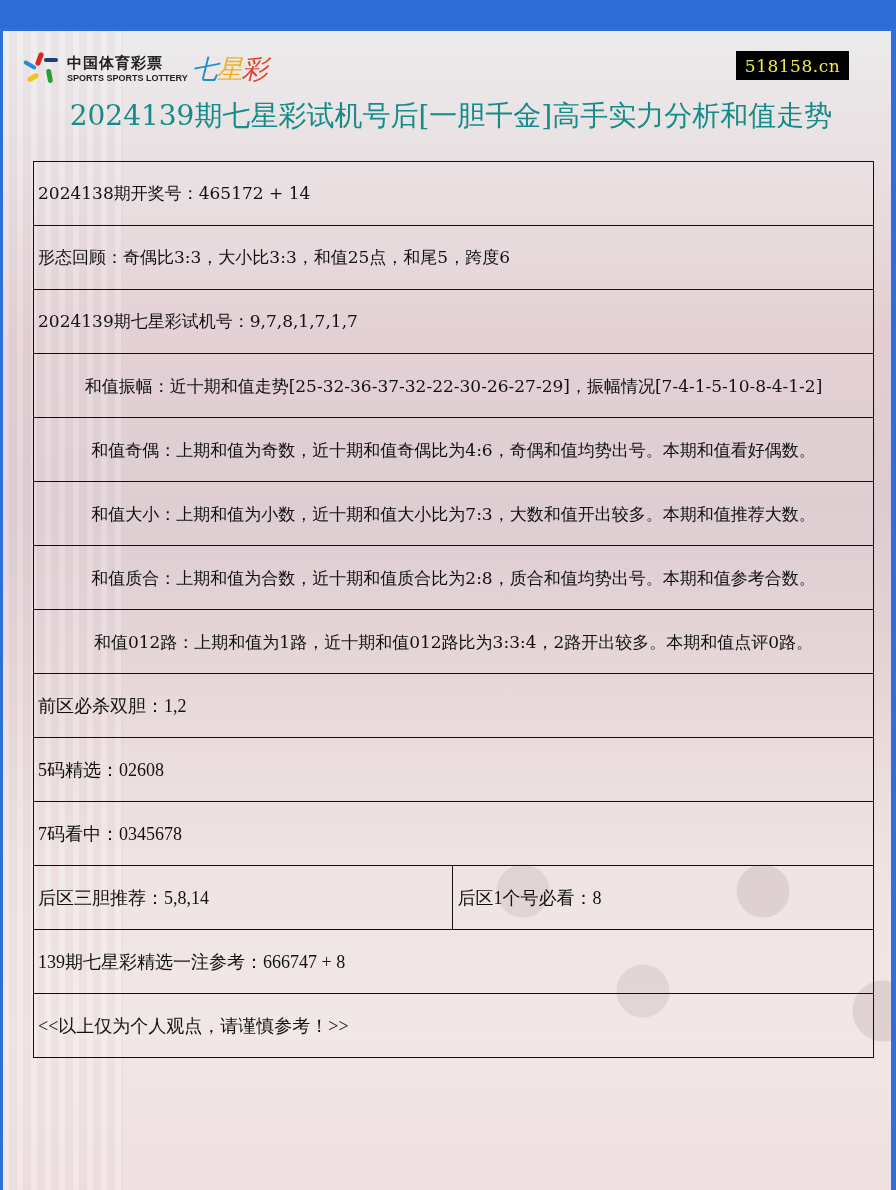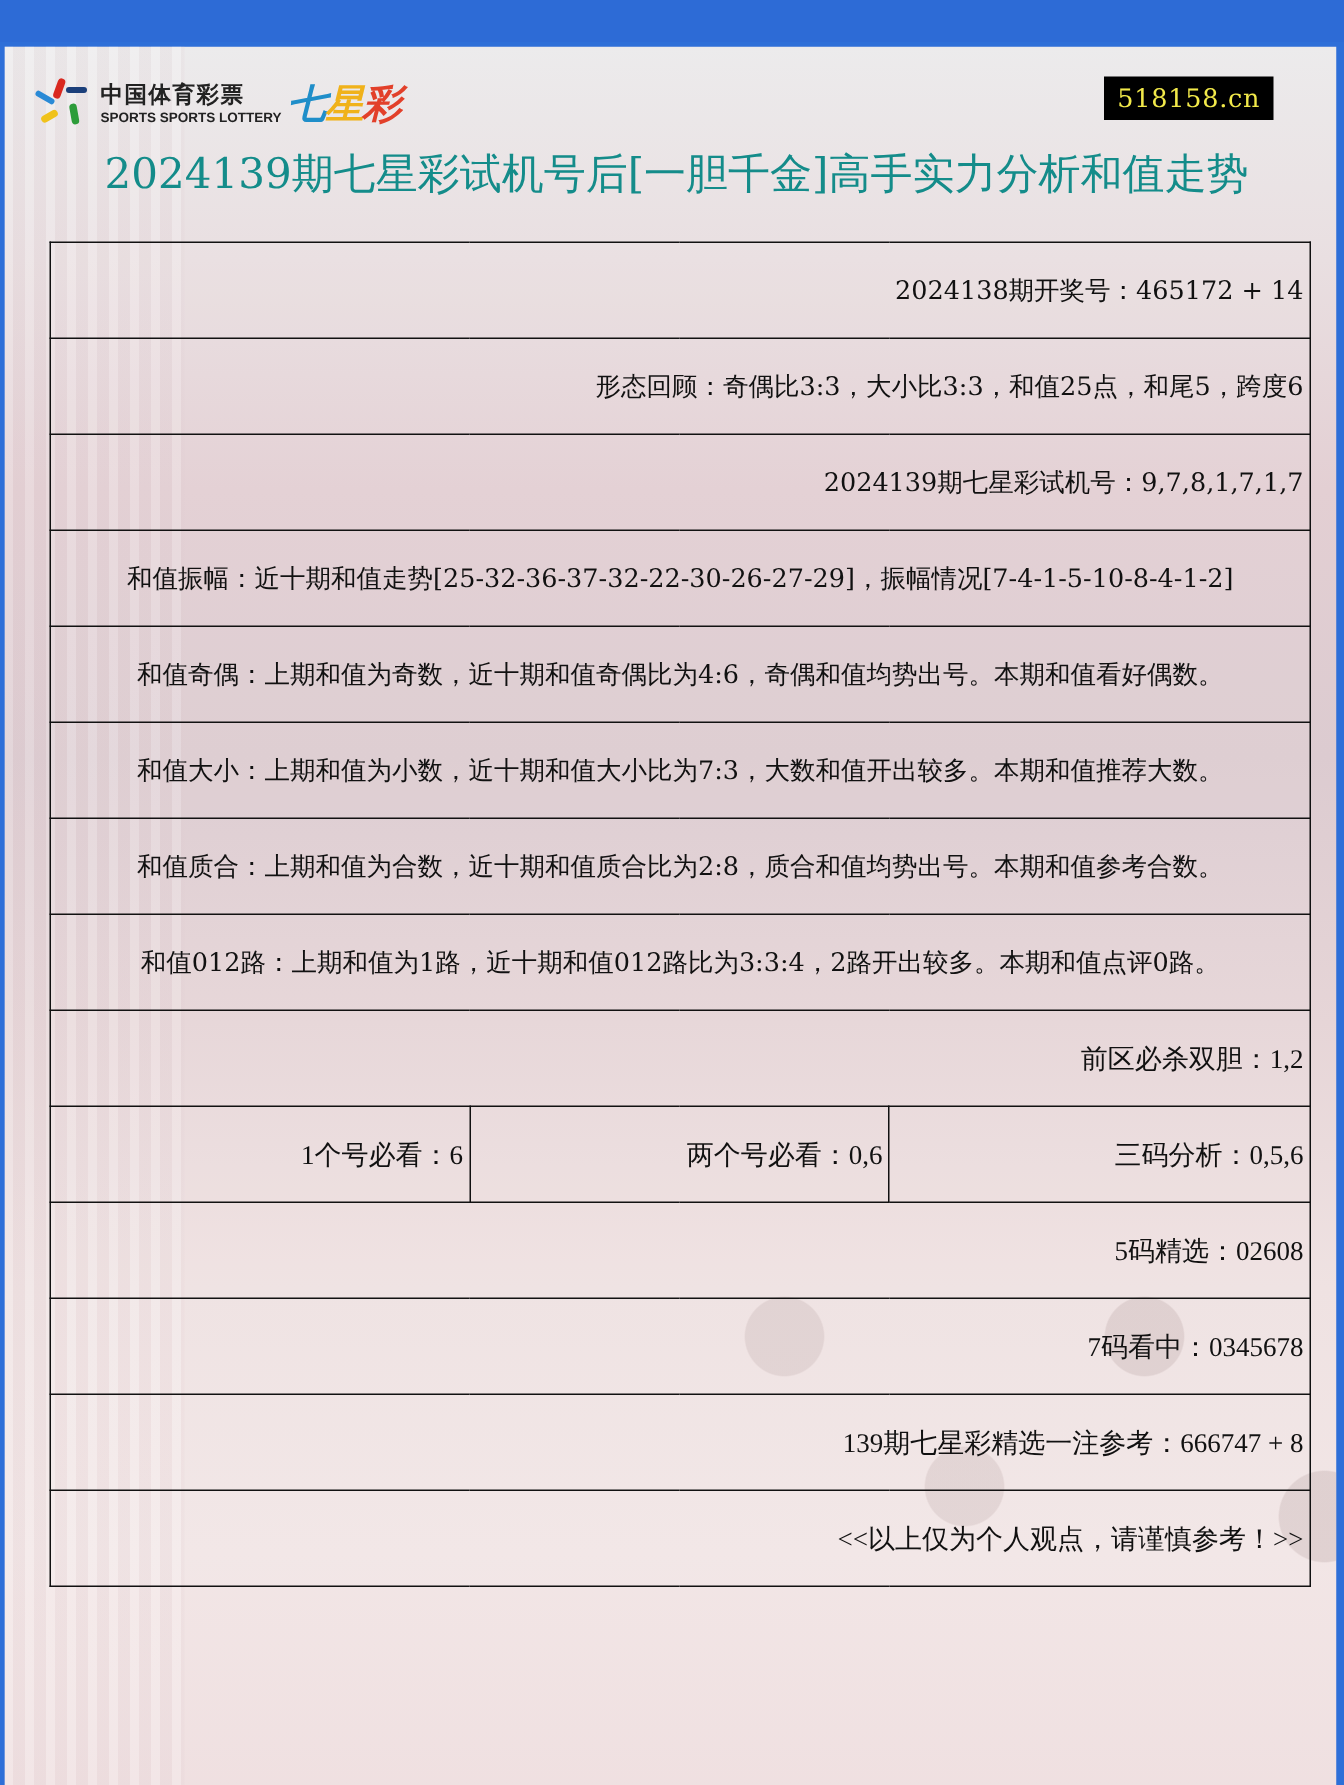--- a/index.html
+++ b/index.html
@@ -32,21 +32,21 @@
     .logo-mark { width: 40px; height: 40px; position: relative; }
     .logo-mark span { position: absolute; border-radius: 3px; }
     .lm-red { left: 16px; top: 3px; width: 5px; height: 14px; background: #d9281f; transform: rotate(20deg); }
     .lm-dark { left: 23px; top: 9px; width: 14px; height: 4px; background: #1b3f7a; }
     .lm-blue { left: 2px; top: 14px; width: 14px; height: 4px; background: #2a8ad6; transform: rotate(30deg); }
     .lm-yellow { left: 6px; top: 26px; width: 12px; height: 5px; background: #f0c21b; transform: rotate(-30deg); }
     .lm-green { left: 26px; top: 20px; width: 5px; height: 14px; background: #2d9c3a; transform: rotate(-10deg); }
     .logo-text { margin-left: 6px; display: flex; flex-direction: column; line-height: 1; }
     .logo-cn { font-family: "DejaVu Sans", sans-serif; font-size: 15px; color: #222; letter-spacing: 1px; font-weight: bold; }
     .logo-en { font-family: "Liberation Sans", sans-serif; font-size: 9px; color: #222; font-weight: bold; margin-top: 3px; }
-    .logo-brand { margin-left: 4px; font-family: "DejaVu Sans", sans-serif; font-size: 26px; font-weight: bold; font-style: italic; letter-spacing: -1px; }
+    .logo-brand { margin-left: 4px; font-family: "DejaVu Sans", sans-serif; font-size: 26px; font-weight: normal; font-style: italic; letter-spacing: -1px; }
     .logo-brand .c1 { color: #1f8ec9; }
     .logo-brand .c2 { color: #f0b21a; }
     .logo-brand .c3 { color: #e2402a; }
     .site-badge {
       position: absolute; left: 733px; top: 20px; width: 113px; height: 29px;
       background: #000; color: #f2e94a;
       font-family: "DejaVu Serif", serif; font-size: 17px;
       display: flex; align-items: center; justify-content: center;
       letter-spacing: 0.5px;
     }
@@ -60,21 +60,21 @@
       border-collapse: collapse;
     }
     .info-table td {
       border: 1px solid #111;
       font-size: 17px;
       height: 64px;
       padding: 0 4px;
       vertical-align: middle;
       background: rgba(255,255,255,0.06);
     }
-    .info-table td.center { text-align: right; }
+    .info-table td.center { text-align: left; }
     .info-table td.left { text-align: center; line-height: 22px; padding: 0 2px; }
     .narrow { font-family: "Liberation Serif", serif; font-size: 18px !important; }
   </style>
 </head>
 <body>
 
 <div class="frame">
   <div class="bg-stripes"></div>
 
   <div class="header">
@@ -127,30 +127,29 @@
     <tr>
           <td colspan="4" class="left">和值质合：上期和值为合数，近十期和值质合比为2:8，质合和值均势出号。本期和值参考合数。</td>
         </tr>
     <tr>
           <td colspan="4" class="left">和值012路：上期和值为1路，近十期和值012路比为3:3:4，2路开出较多。本期和值点评0路。</td>
         </tr>
     <tr>
           <td colspan="4" class="center narrow">前区必杀双胆：1,2</td>
         </tr>
     <tr>
-      <td class="center narrow">1个号必看：6</td>
-      <td colspan="2" class="center narrow">两个号必看：0,6</td>
-      <td class="center narrow">三码分析：0,5,6</td>
-    </tr>
-    <tr>
           <td colspan="4" class="center narrow">5码精选：02608</td>
         </tr>
     <tr>
           <td colspan="4" class="center narrow">7码看中：0345678</td>
         </tr>
+    <tr>
+      <td colspan="2" class="center narrow">后区三胆推荐：5,8,14</td>
+      <td colspan="2" class="center narrow">后区1个号必看：8</td>
+    </tr>
     <tr>
           <td colspan="4" class="center narrow">139期七星彩精选一注参考：666747 + 8</td>
         </tr>
     <tr>
           <td colspan="4" class="center narrow">&lt;&lt;以上仅为个人观点，请谨慎参考！&gt;&gt;</td>
         </tr>
   </tbody>
     </table>
 </div>
 

